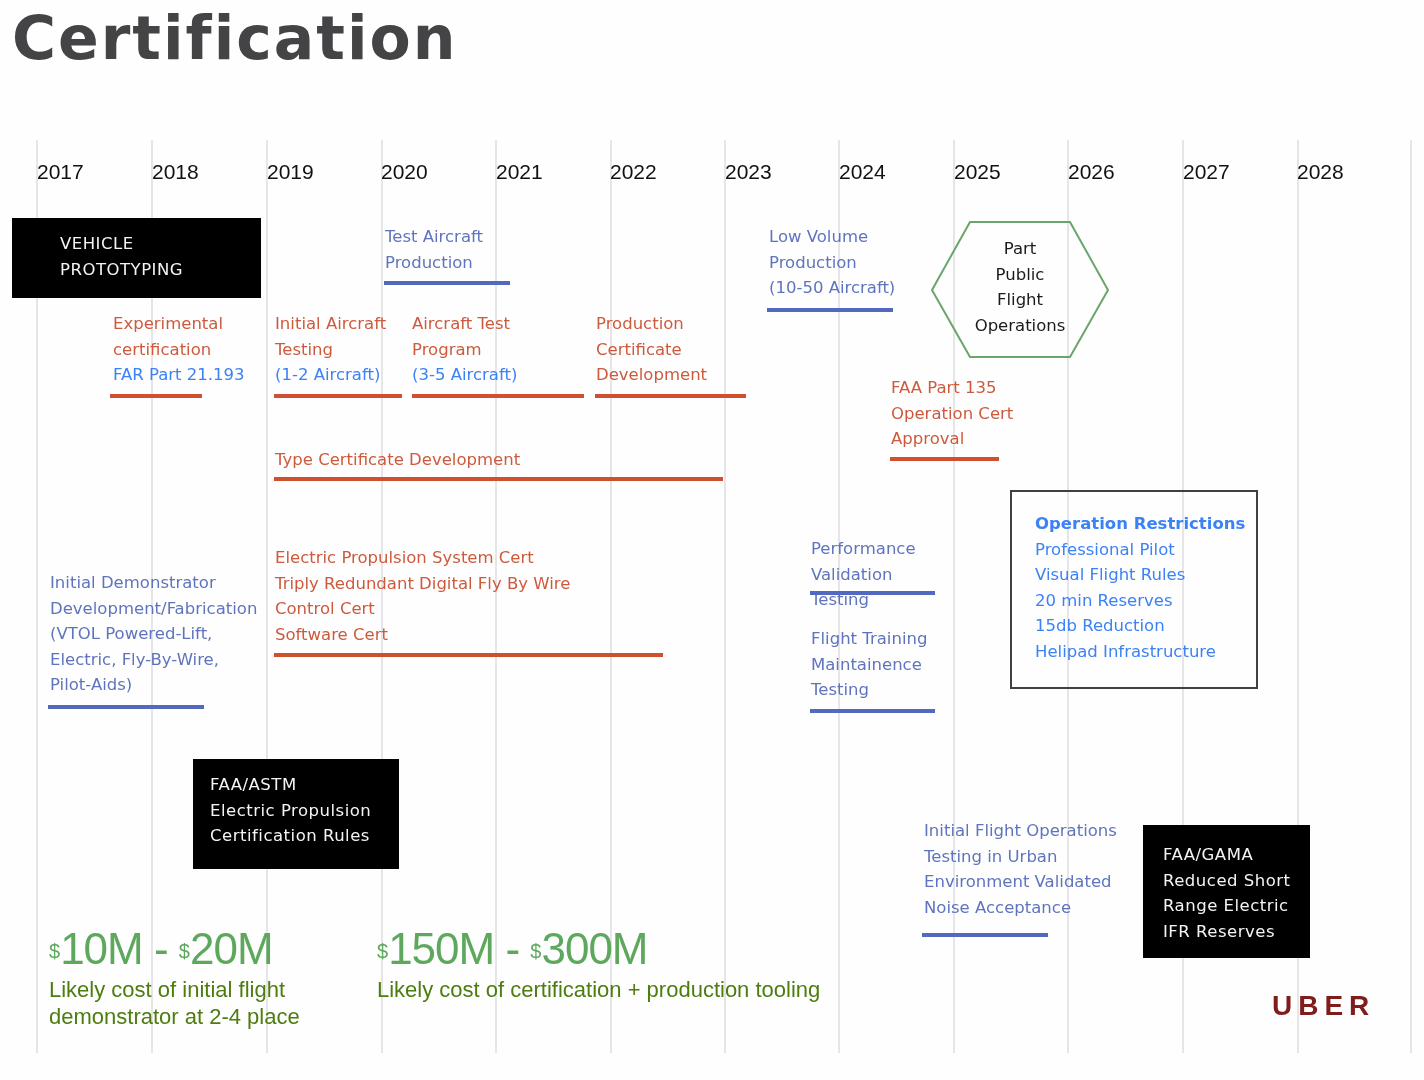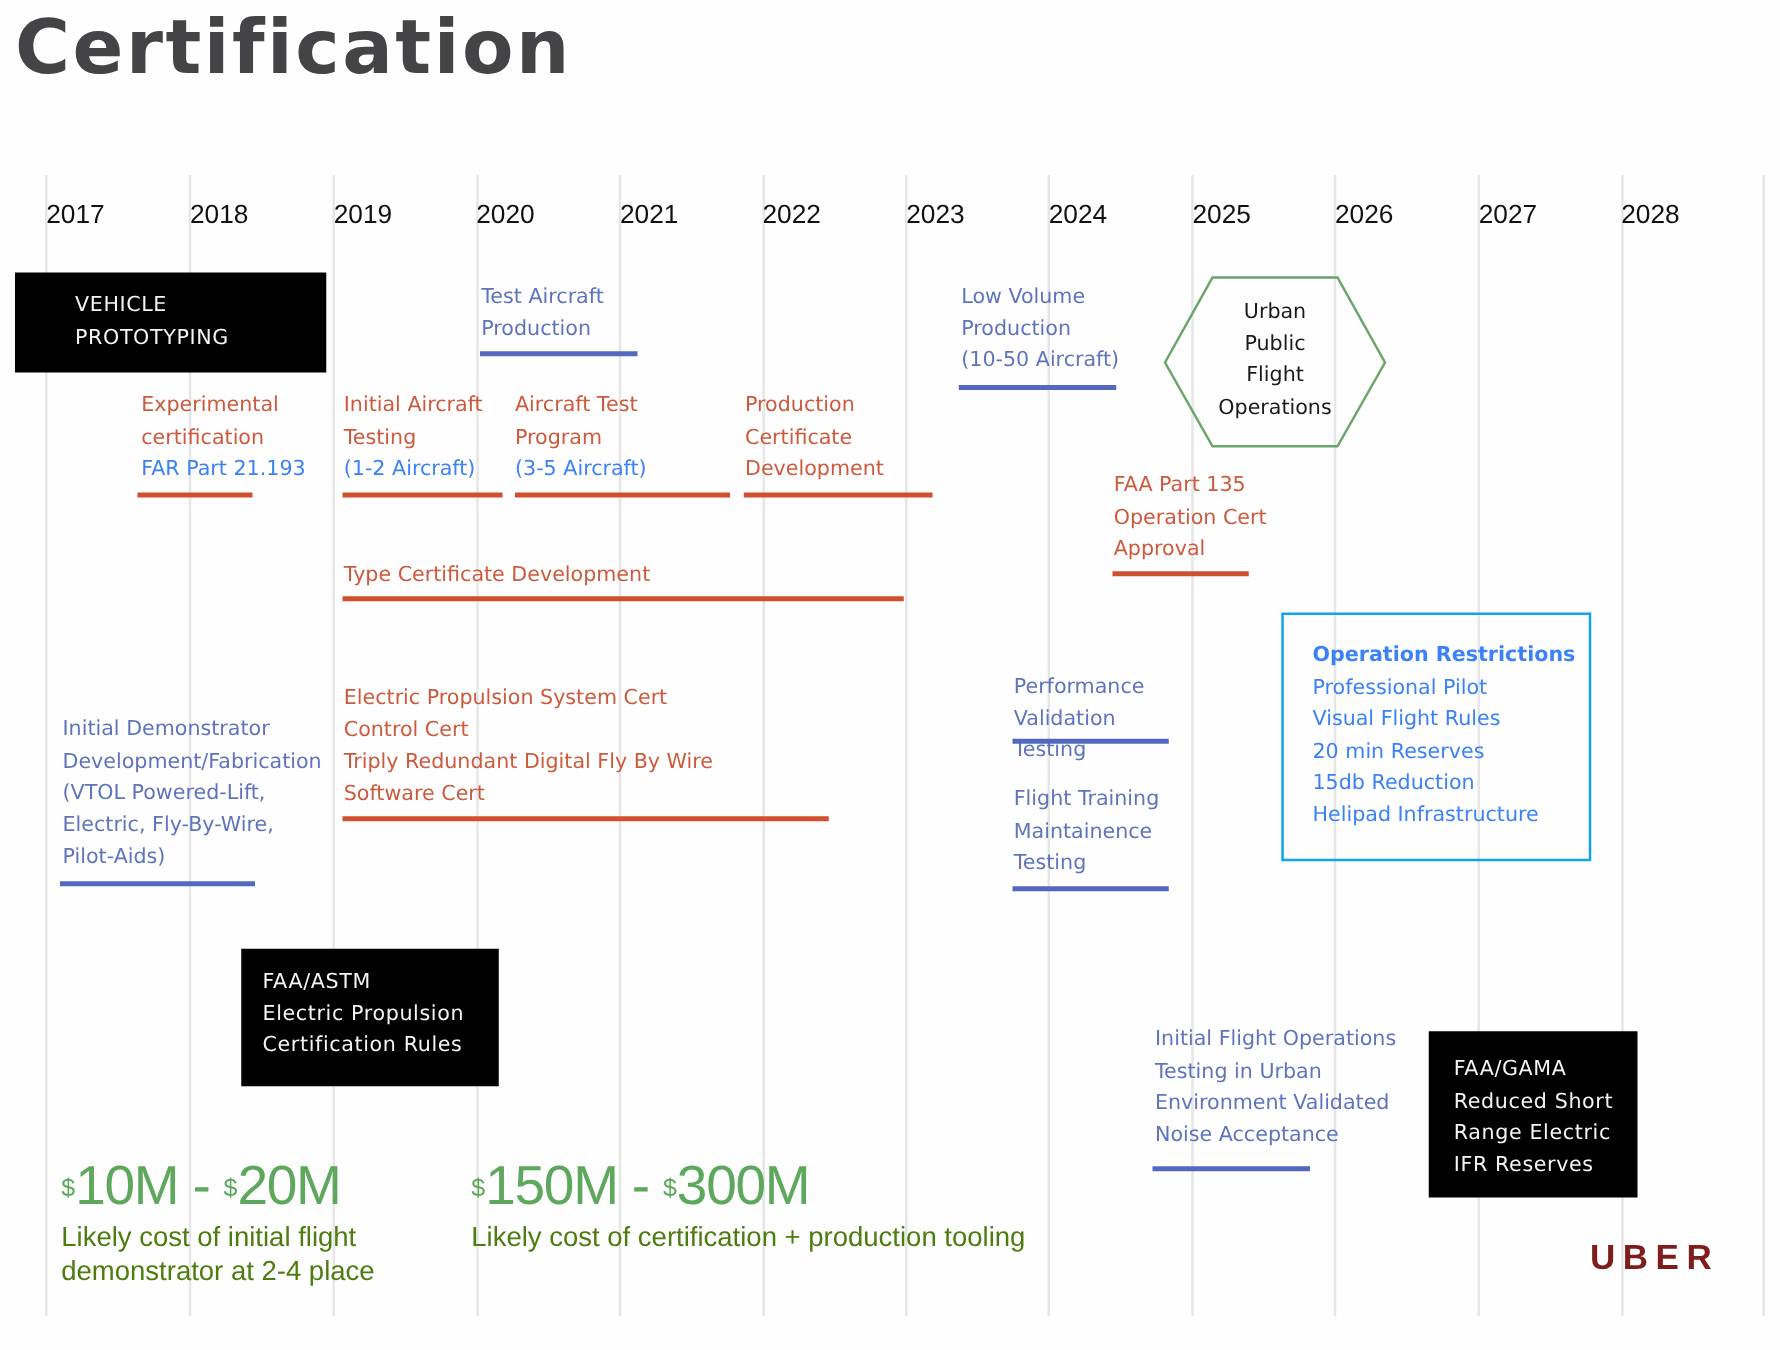--- a/index.html
+++ b/index.html
@@ -26,21 +26,21 @@
   .blue { color: #5f74bd; }
   .dark { color: #3b82f6; }
   .bar { position: absolute; height: 4px; }
   .bar.red { background: #cf4f2f; }
   .bar.blue { background: #5369bf; }
   .blackbox {
     position: absolute; background: #000; color: #f4f4f4;
     font-size: 16.5px; line-height: 25.5px; letter-spacing: 0.5px;
   }
   .greenbox {
-    position: absolute; border: 2px solid #0ea5e9; box-sizing: border-box; margin-left: 15px;
+    position: absolute; border: 2px solid #404040; box-sizing: border-box;
   }
   .money {
     position: absolute; color: #5da85d; font-size: 44px; line-height: 50px;
     font-family: "Liberation Sans", sans-serif; white-space: nowrap; letter-spacing: -1px;
   }
   .money sup { font-size: 20px; vertical-align: top; position: relative; top: 2px; margin-right: 1px; }
   .caption {
     position: absolute; color: #4d7c0f; font-size: 22px; line-height: 27px;
     font-family: "Liberation Sans", sans-serif; white-space: nowrap;
   }
@@ -108,21 +108,21 @@
   <div>Production</div>
   <div>(10-50 Aircraft)</div>
 </div>
 <div class="bar blue" style="left:767px; top:308px; width:126px;"></div>
 
 <div class="hexwrap">
   <svg width="180" height="140" style="position:absolute; left:0; top:0;">
     <polygon points="2,70 40,2 140,2 178,70 140,137 40,137" fill="none" stroke="#6aa56a" stroke-width="2"></polygon>
   </svg>
   <div class="hextext">
-    <div>Urban</div>
+    <div>Part</div>
     <div>Public</div>
     <div>Flight</div>
     <div>Operations</div>
   </div>
 </div>
 
 <div class="txt" style="left:113px; top:311px;">
   <div class="red">Experimental</div>
   <div class="red">certification</div>
   <div class="dark">FAR Part 21.193</div>
@@ -175,22 +175,22 @@
     <div>Professional Pilot</div>
     <div>Visual Flight Rules</div>
     <div>20 min Reserves</div>
     <div>15db Reduction</div>
     <div>Helipad Infrastructure</div>
   </div>
 </div>
 
 <div class="txt red" style="left:275px; top:545px;">
   <div>Electric Propulsion System Cert</div>
+  <div>Triply Redundant Digital Fly By Wire</div>
   <div>Control Cert</div>
-  <div>Triply Redundant Digital Fly By Wire</div>
   <div>Software Cert</div>
 </div>
 <div class="bar red" style="left:274px; top:653px; width:389px;"></div>
 
 <div class="txt blue" style="left:50px; top:570px;">
   <div>Initial Demonstrator</div>
   <div>Development/Fabrication</div>
   <div>(VTOL Powered-Lift,</div>
   <div>Electric, Fly-By-Wire,</div>
   <div>Pilot-Aids)</div>

